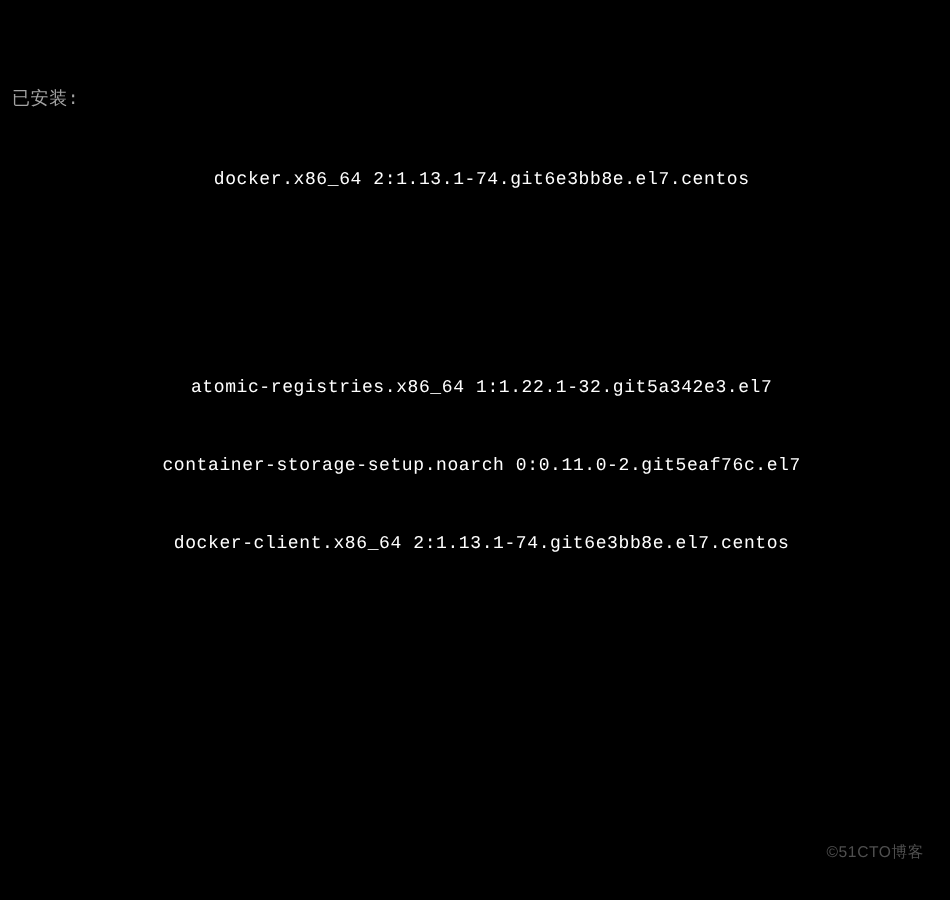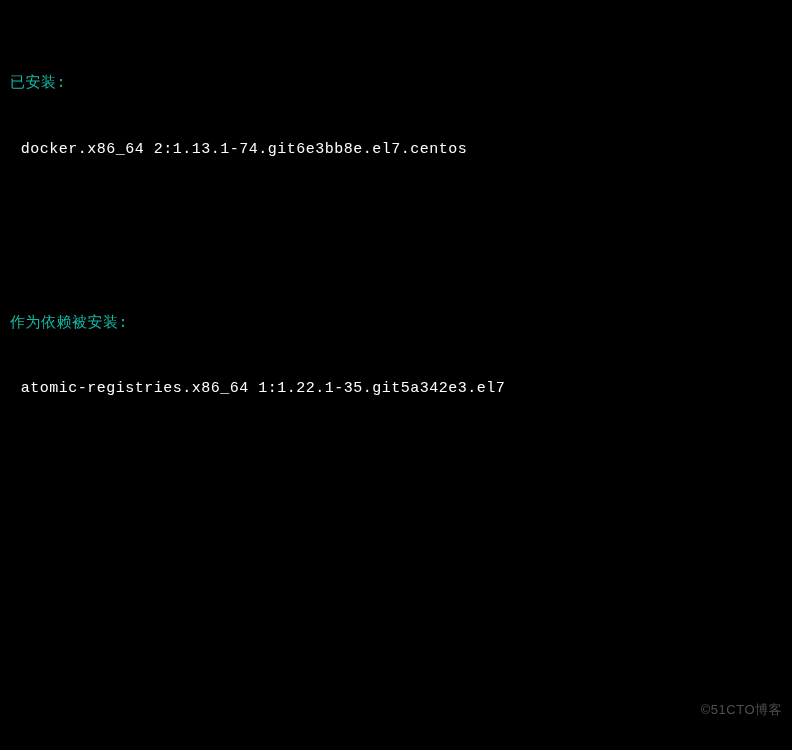--- a/index.html
+++ b/index.html
@@ -17,51 +17,53 @@
       width: 792px;
       height: 750px;
       overflow: hidden;
       position: relative;
       letter-spacing: 0.5px;
     }
     .terminal {
       white-space: pre;
     }
     .section-header {
-      color: #14b8a6;
+      color: #a3a3a3;
     }
     .pkg-line {
       color: #ffffff;
       padding-left: 1.2ch;
+      text-align: center;
     }
     .blank-line {
       height: 1.45em;
     }
     .watermark {
       position: absolute;
-      right: 10px;
+      right: 22px;
       bottom: 30px;
       color: #6a6a6a;
       font-family: sans-serif;
       font-size: 13px;
       opacity: 0.75;
     }
   </style>
 </head>
 <body>
 
 <div class="terminal">
 
   <div class="section-header">已安装:</div>
   <div class="pkg-line">docker.x86_64 2:1.13.1-74.git6e3bb8e.el7.centos</div>
 
   <div class="blank-line"></div>
 
-  <div class="section-header">作为依赖被安装:</div>
-  <div class="pkg-line">atomic-registries.x86_64 1:1.22.1-35.git5a342e3.el7</div>
+  <div class="pkg-line">atomic-registries.x86_64 1:1.22.1-32.git5a342e3.el7</div>
+  <div class="pkg-line">container-storage-setup.noarch 0:0.11.0-2.git5eaf76c.el7</div>
+  <div class="pkg-line">docker-client.x86_64 2:1.13.1-74.git6e3bb8e.el7.centos</div>
   
   
   
   
   
   
   
 
   
 

